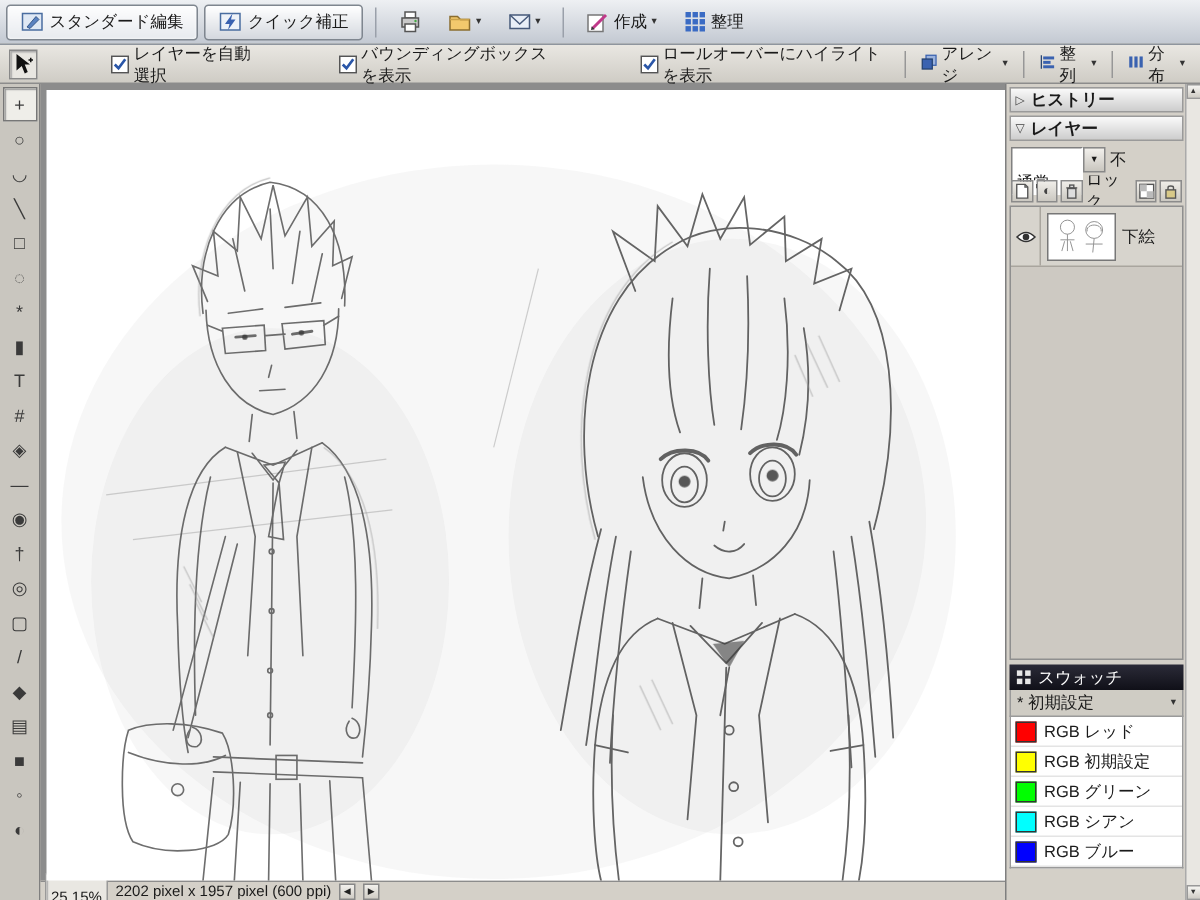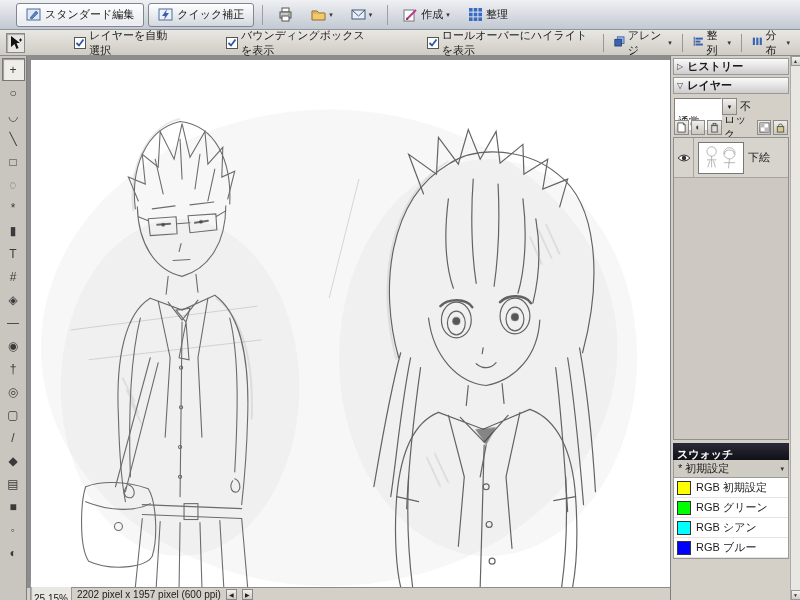--- a/index.html
+++ b/index.html
@@ -3,21 +3,21 @@
 <meta charset="utf-8">
 <style>
   * { margin:0; padding:0; box-sizing:border-box; }
   html,body { width:800px; height:600px; overflow:hidden;
     font-family:"Liberation Sans","DejaVu Sans",sans-serif; font-size:11px; color:#1a1a1a;
     background:#d4d0c8; }
   .app { width:800px; height:600px; display:flex; flex-direction:column; }
 
   
   .shortcuts-bar { height:30px; flex:0 0 30px; display:flex; align-items:center;
-    background:linear-gradient(#eef0f3,#c3c9d2); border-bottom:1px solid #8e959e; padding-left:16px; gap:4px; }
+    background:linear-gradient(#eef0f3,#c3c9d2); border-bottom:1px solid #8e959e; padding-left:4px; gap:4px; }
   .sb-tab { display:flex; align-items:center; gap:4px; height:24px; padding:0 9px;
     border:1px solid #7f868f; border-radius:3px; background:linear-gradient(#ffffff,#d4d8de);
     cursor:default; white-space:nowrap; }
   .sb-tab.active { background:linear-gradient(#fdfdfe,#e7eaee); box-shadow:inset 0 0 2px #fff; }
   .sb-btn { display:flex; align-items:center; gap:3px; height:24px; padding:0 6px;
     border:1px solid transparent; border-radius:2px; white-space:nowrap; }
   .sb-sep { width:1px; height:20px; background:#9aa0aa; margin:0 4px; }
   .caret { font-size:7px; color:#333; line-height:1; }
   .icon16 { width:15px; height:15px; display:inline-block; }
 
@@ -82,21 +82,21 @@
     display:flex; align-items:center; justify-content:center; font-size:9px; color:#444; }
 
   .layer-list { flex:0 0 303px; background:#cdc9c2; border:1px solid #8f8f8f; overflow:hidden; }
   .layer-row { height:40px; display:flex; align-items:center; border-bottom:1px solid #a9a59e; background:#d7d4cd; }
   .eye-cell { width:20px; height:100%; border-right:1px solid #a9a59e; display:flex; align-items:center; justify-content:center; }
   .layer-thumb { width:46px; height:32px; background:#fff; border:1px solid #777; margin:0 4px; }
   .layer-thumb svg { width:100%; height:100%; display:block; }
 
   .swatches { margin-top:3px; display:flex; flex-direction:column; min-height:0; }
   .swatches-tab { height:17px; background:linear-gradient(#2b2b38,#101018); color:#fff; display:flex;
-    gap:4px; padding:0 4px; font-weight:bold;flex-direction:column; }
+    align-items:center; gap:4px; padding:0 4px; font-weight:normal; }
   .preset-row { height:18px; background:#cfccc4; border:1px solid #9a9a9a; border-top:none;
     display:flex; align-items:center; justify-content:space-between; padding:0 4px; }
   .swatch-list { flex:1; background:#fff; border:1px solid #9a9a9a; border-top:none; overflow:hidden; }
   .swatch-row { height:20px; display:flex; align-items:center; gap:5px; padding:0 3px; border-bottom:1px solid #e4e4e4; }
   .swatch-color { width:14px; height:14px; border:1px solid #333; flex:0 0 14px; }
 
   svg.inline { display:block; }
 </style>
 </head>
 <body>
@@ -497,20 +497,24 @@
                 </g>
               </svg>
             <span>スウォッチ</span>
           </div>
           <div class="preset-row">
             <span>* 初期設定</span>
             <span class="caret">▾</span>
           </div>
           <div class="swatch-list">
               <div class="swatch-row">
+                <span class="swatch-color" style="background: rgb(255, 0, 0);"></span>
+                <span>RGB レッド</span>
+              </div>
+              <div class="swatch-row">
                 <span class="swatch-color" style="background: rgb(255, 255, 0);"></span>
                 <span>RGB 初期設定</span>
               </div>
               <div class="swatch-row">
                 <span class="swatch-color" style="background: rgb(0, 255, 0);"></span>
                 <span>RGB グリーン</span>
               </div>
               <div class="swatch-row">
                 <span class="swatch-color" style="background: rgb(0, 255, 255);"></span>
                 <span>RGB シアン</span>

